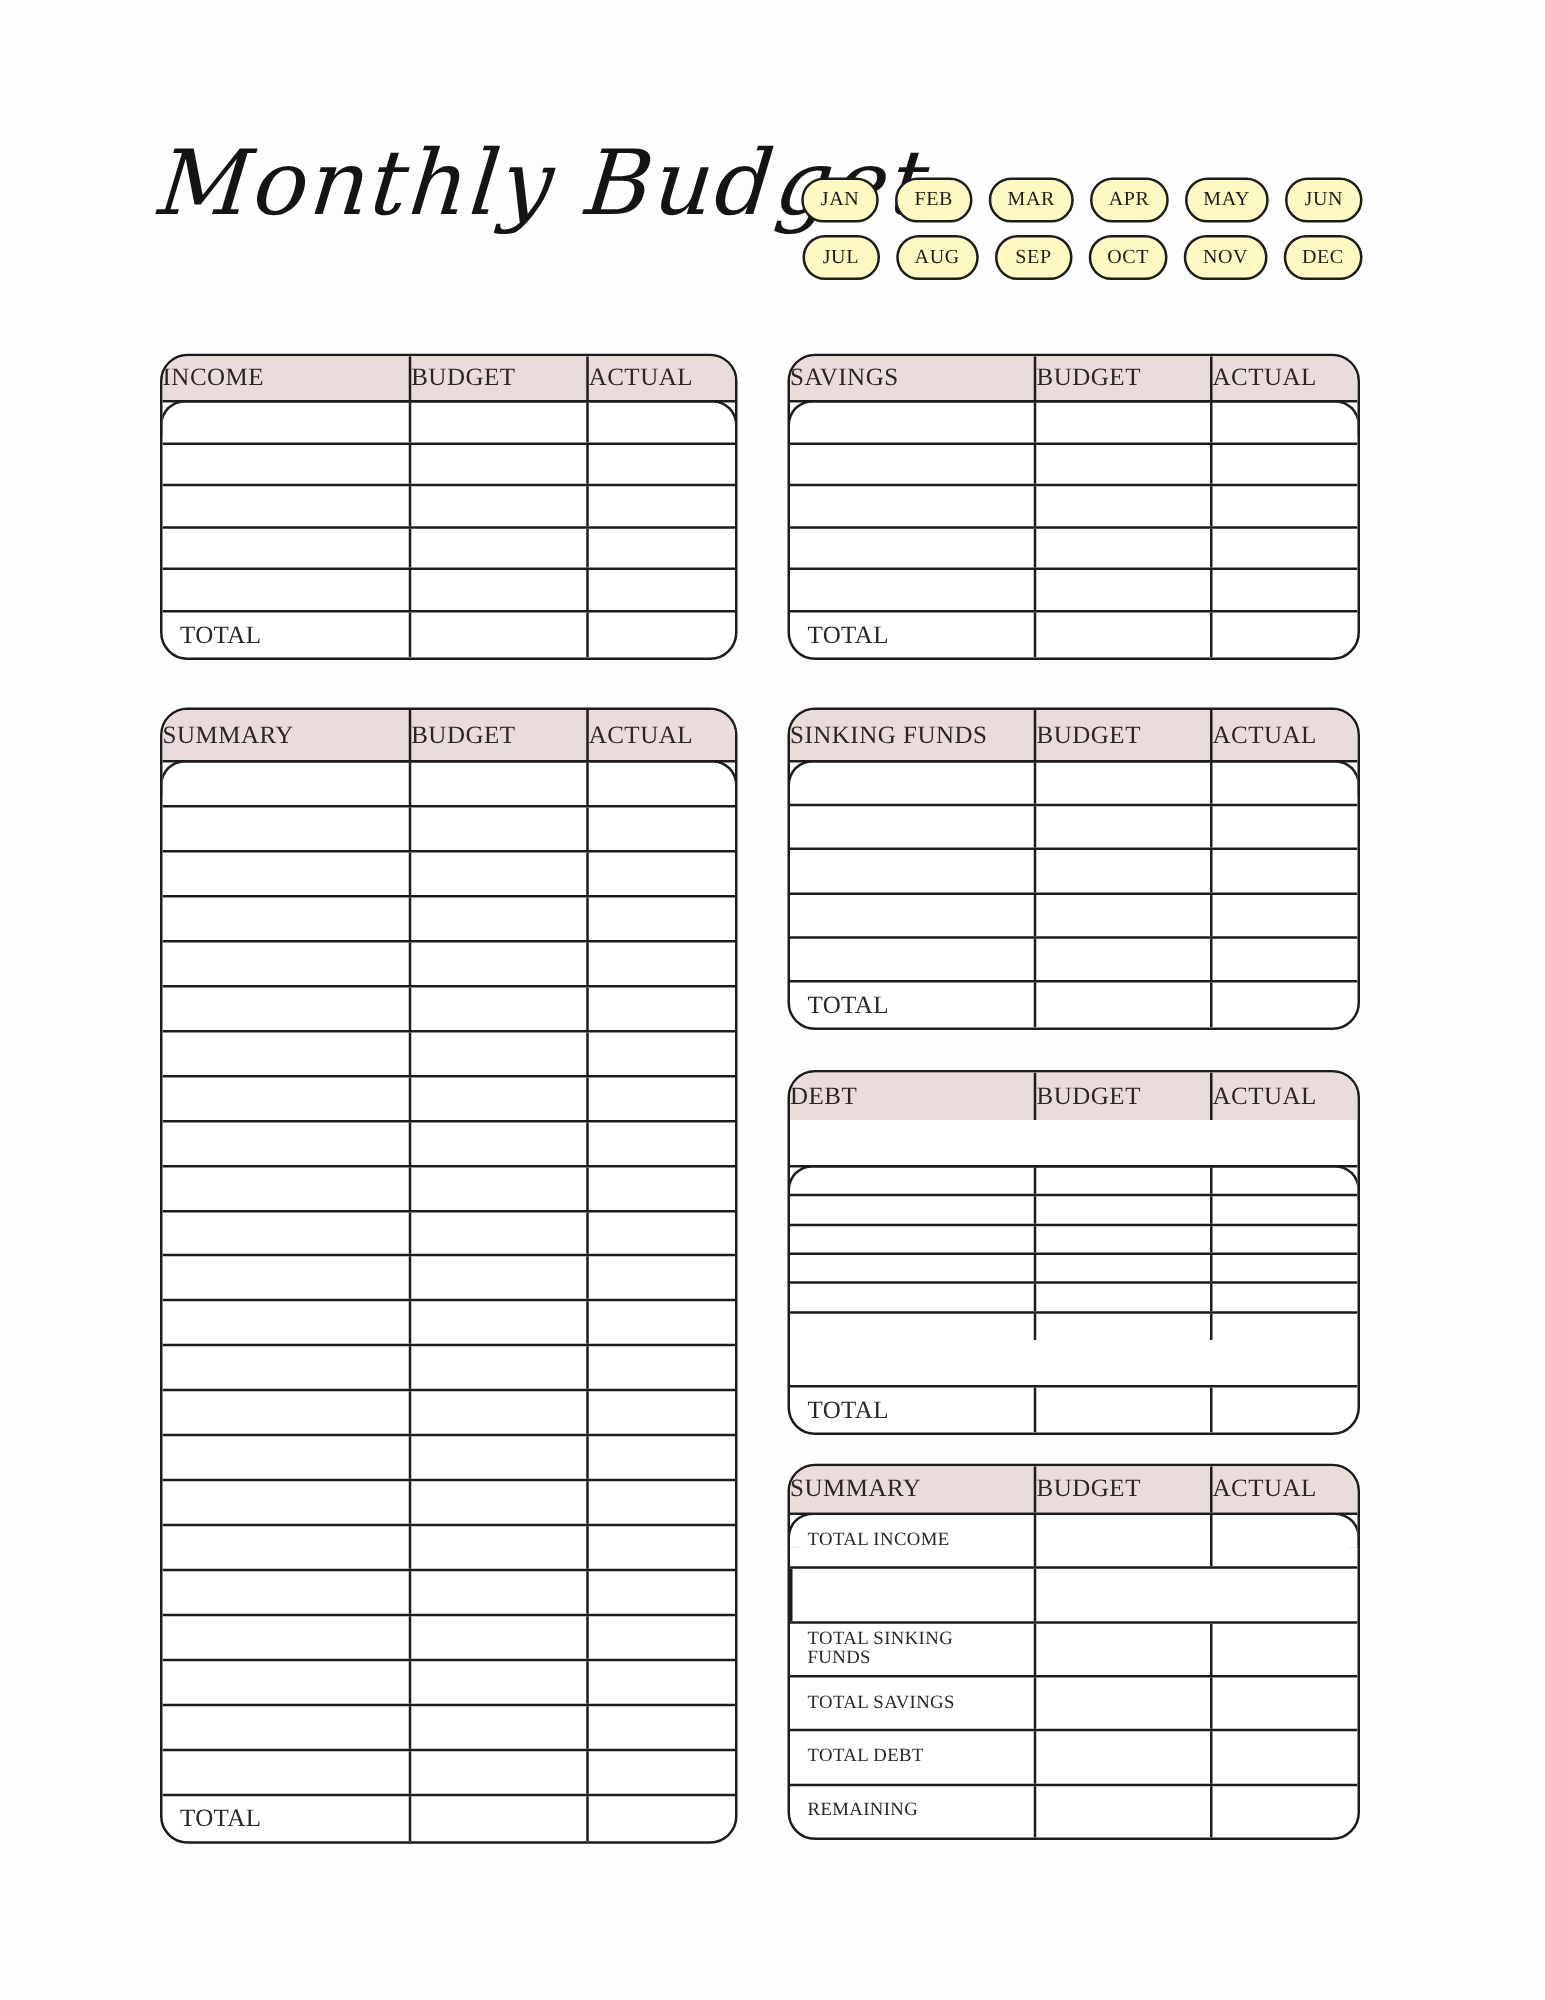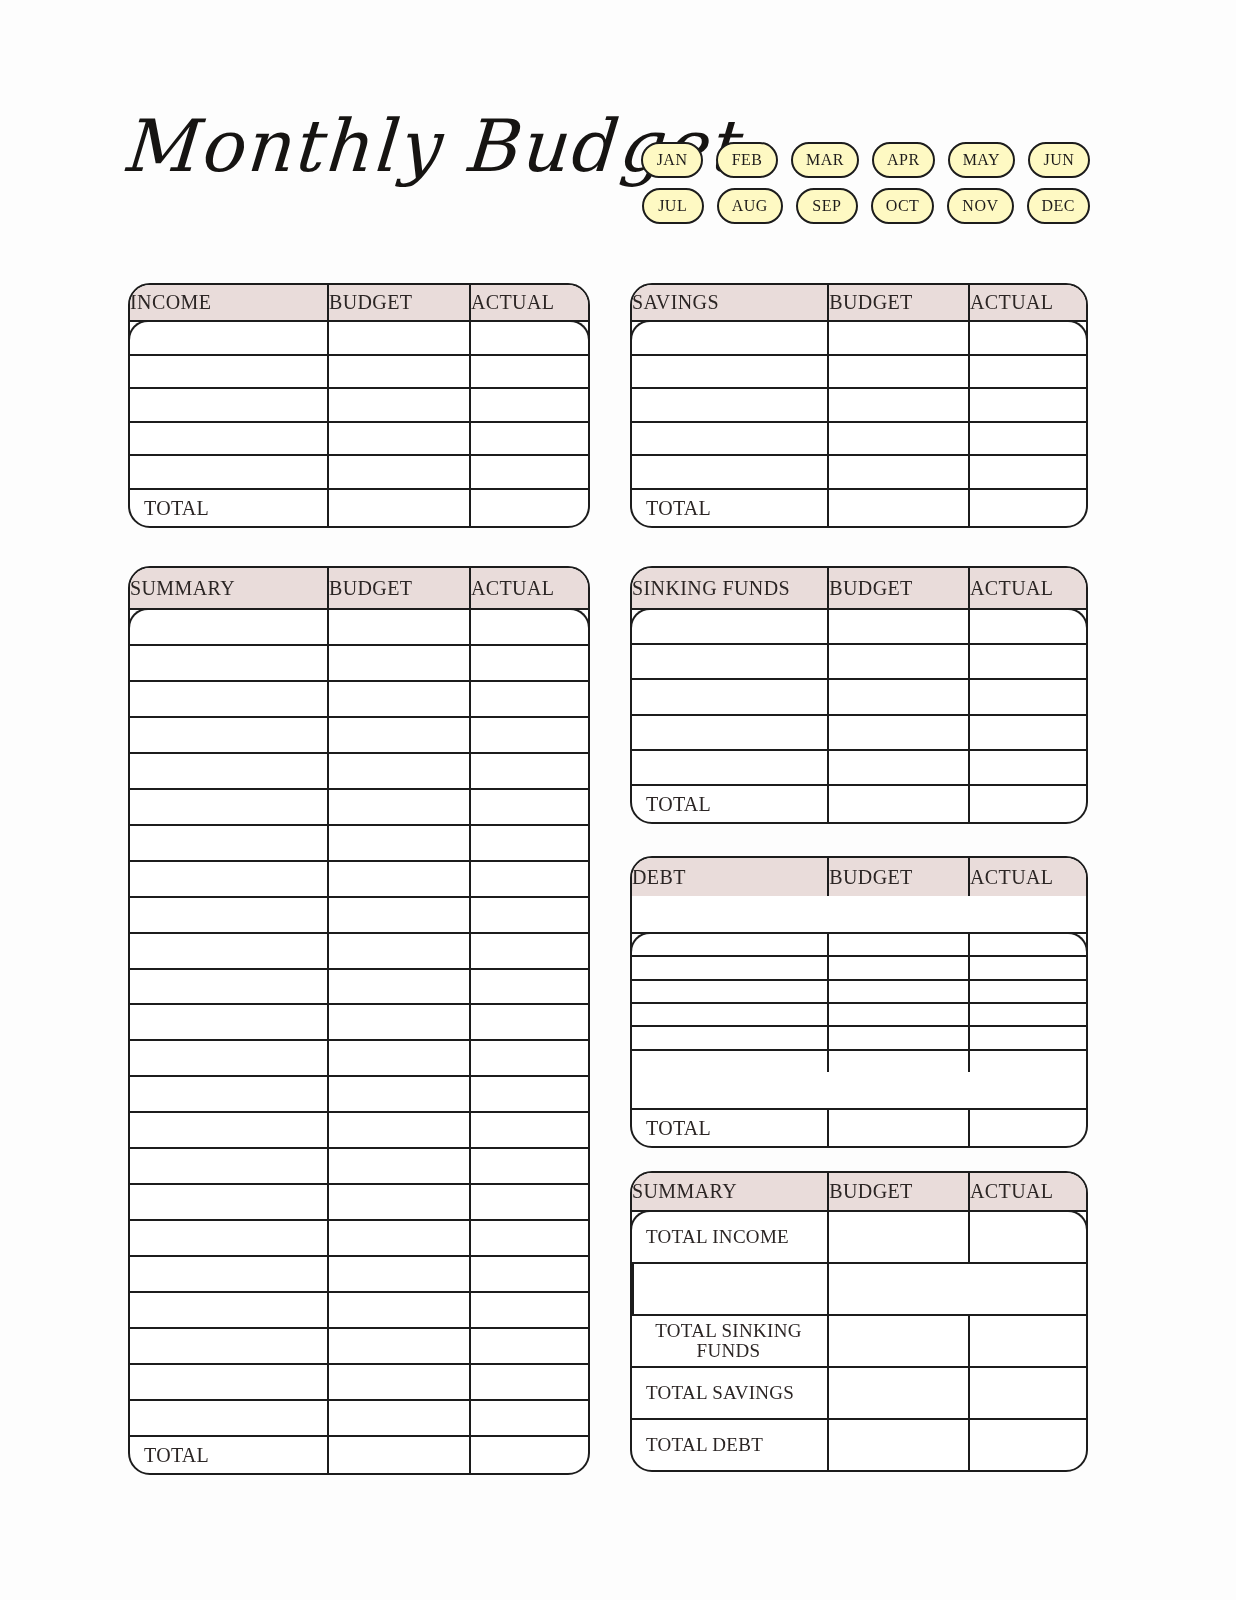--- a/index.html
+++ b/index.html
@@ -105,21 +105,21 @@
     flex:0 0 auto;height:38px;
     display:grid;grid-template-columns:43% 31% 26%;
     border-top:2px solid var(--line);
   }
   .t-summary .trow{height:auto;}
   .td{display:flex;align-items:center;padding-left:14px;}
   .th.budget,.th.actual,.td.budget,.td.actual{border-left:2px solid var(--line);}
   .label{
     font-size:20px;letter-spacing:0.3px;color:#2b2524;
   }
-  .t-summary .label{font-size:19px;line-height:1.05;max-width:165px;text-align:center;}
+  .t-summary .label{font-size:15px;line-height:1.05;max-width:165px;}
 </style>
 </head>
 <body>
 
 <div class="top">
   <h1 class="title">Monthly Budget</h1>
   <div class="months">
     <div class="month-row">
       <div class="pill">JAN</div>
       <div class="pill">FEB</div>
@@ -482,17 +482,24 @@
           <div class="td budget"></div>
           <div class="td actual"></div>
         </div>
         <div class="trow">
           <div class="td name">
               <span class="label">TOTAL DEBT</span>
             </div>
           <div class="td budget"></div>
           <div class="td actual"></div>
         </div>
+        <div class="trow">
+          <div class="td name">
+              <span class="label">REMAINING</span>
+            </div>
+          <div class="td budget"></div>
+          <div class="td actual"></div>
+        </div>
       </div>
     </section>
 
   </div>
 </main>
 
 </body></html>

